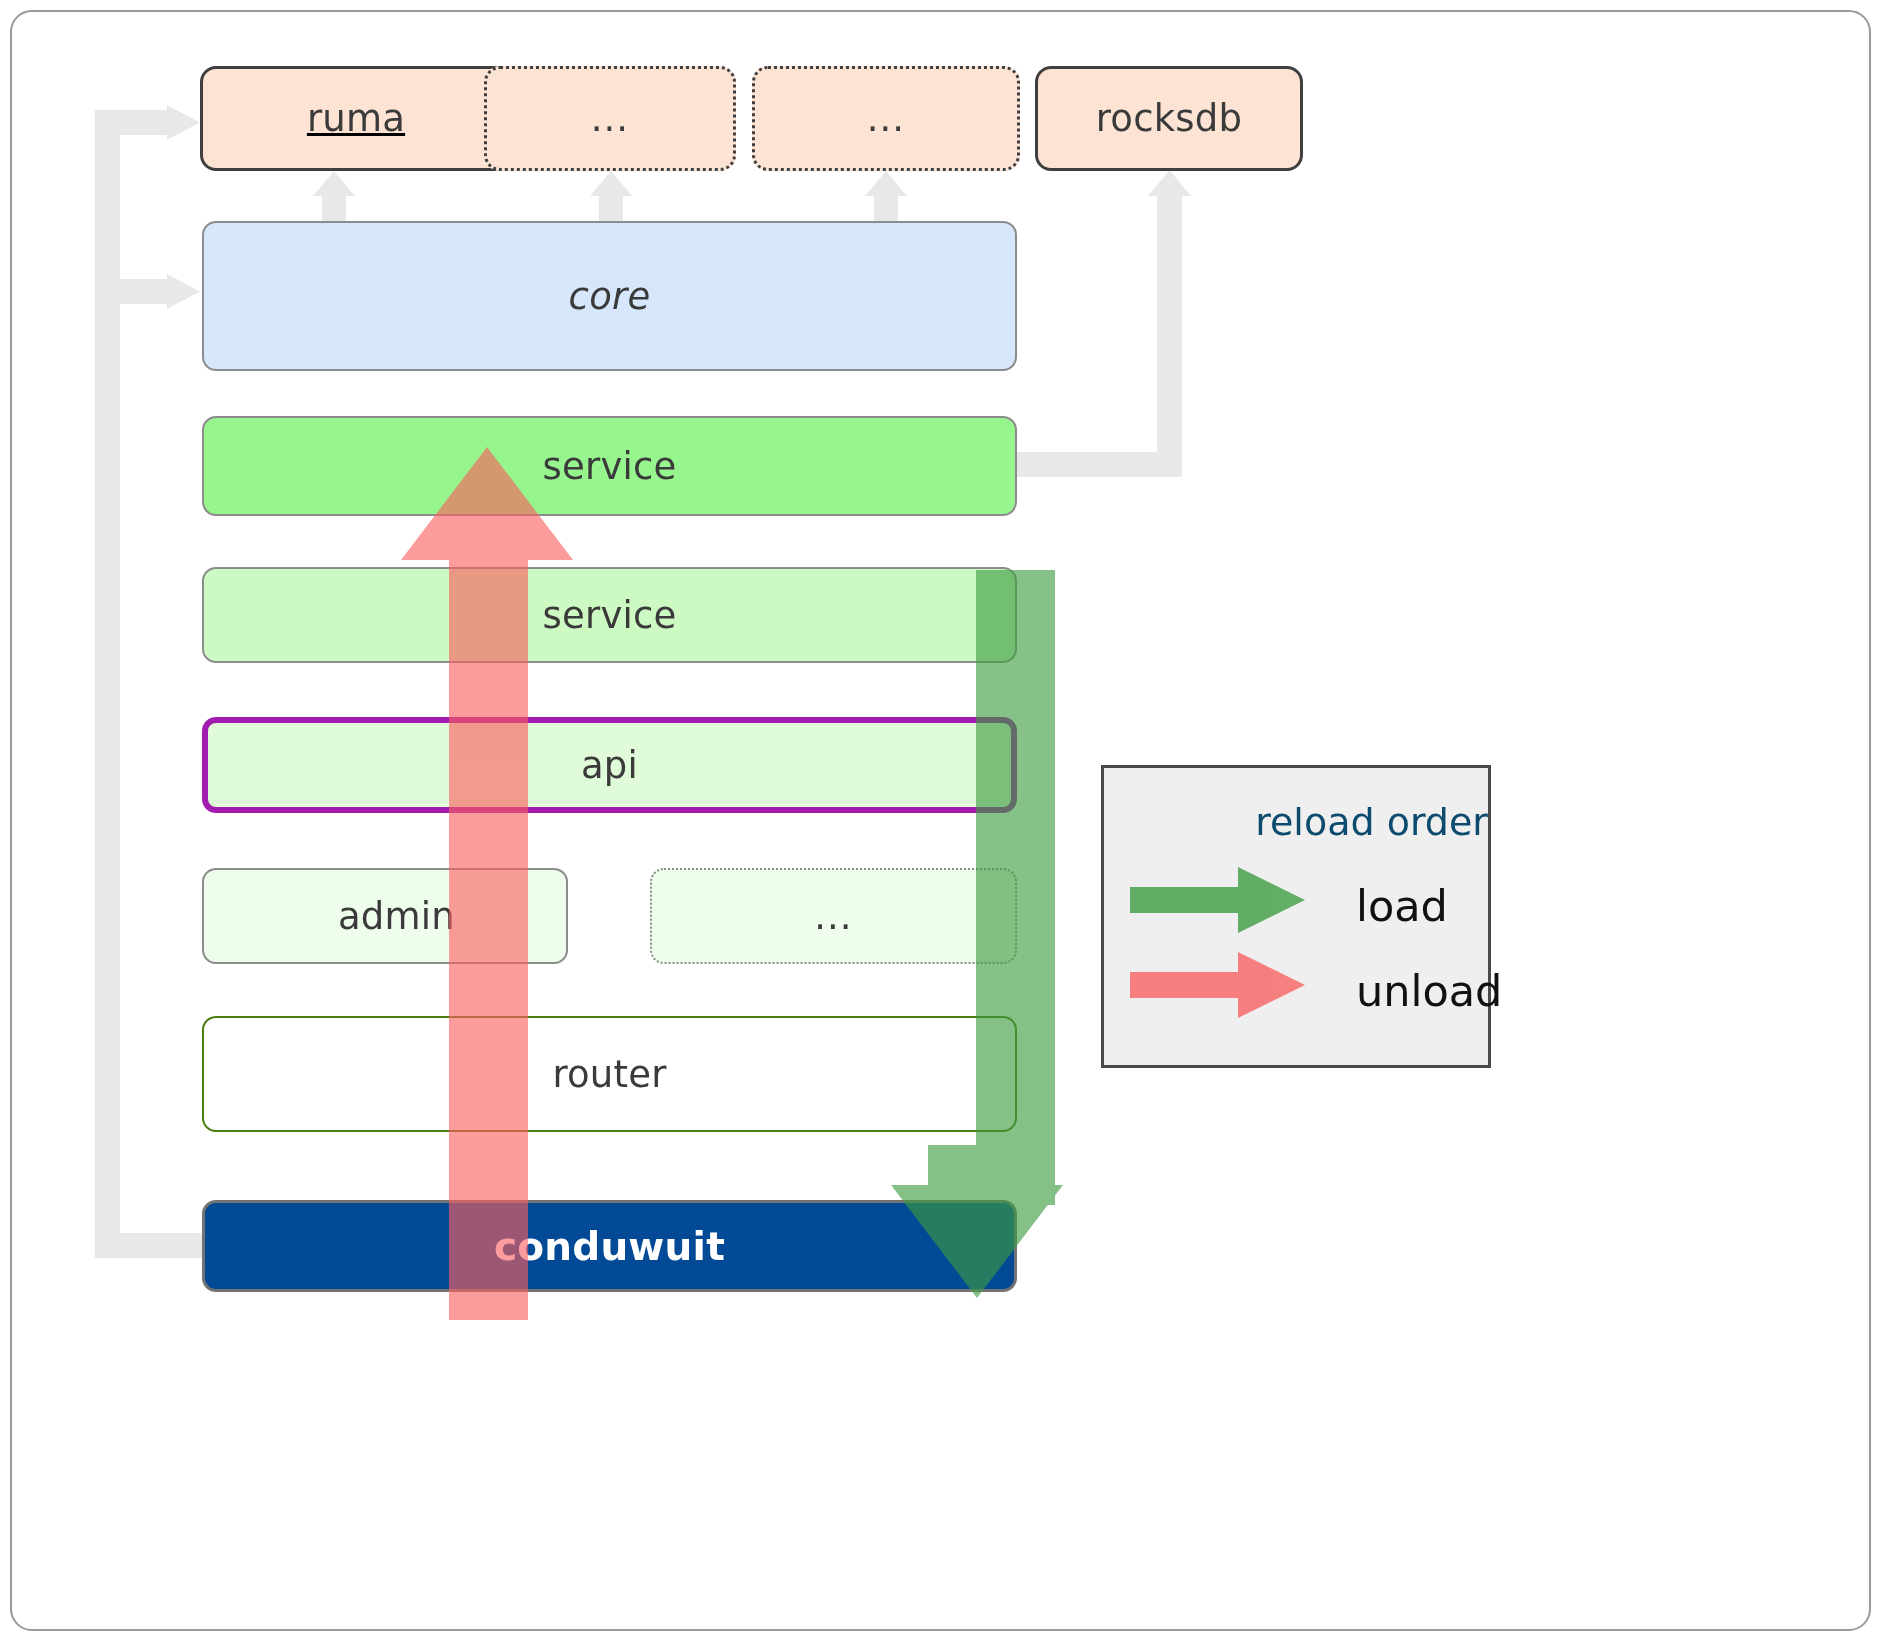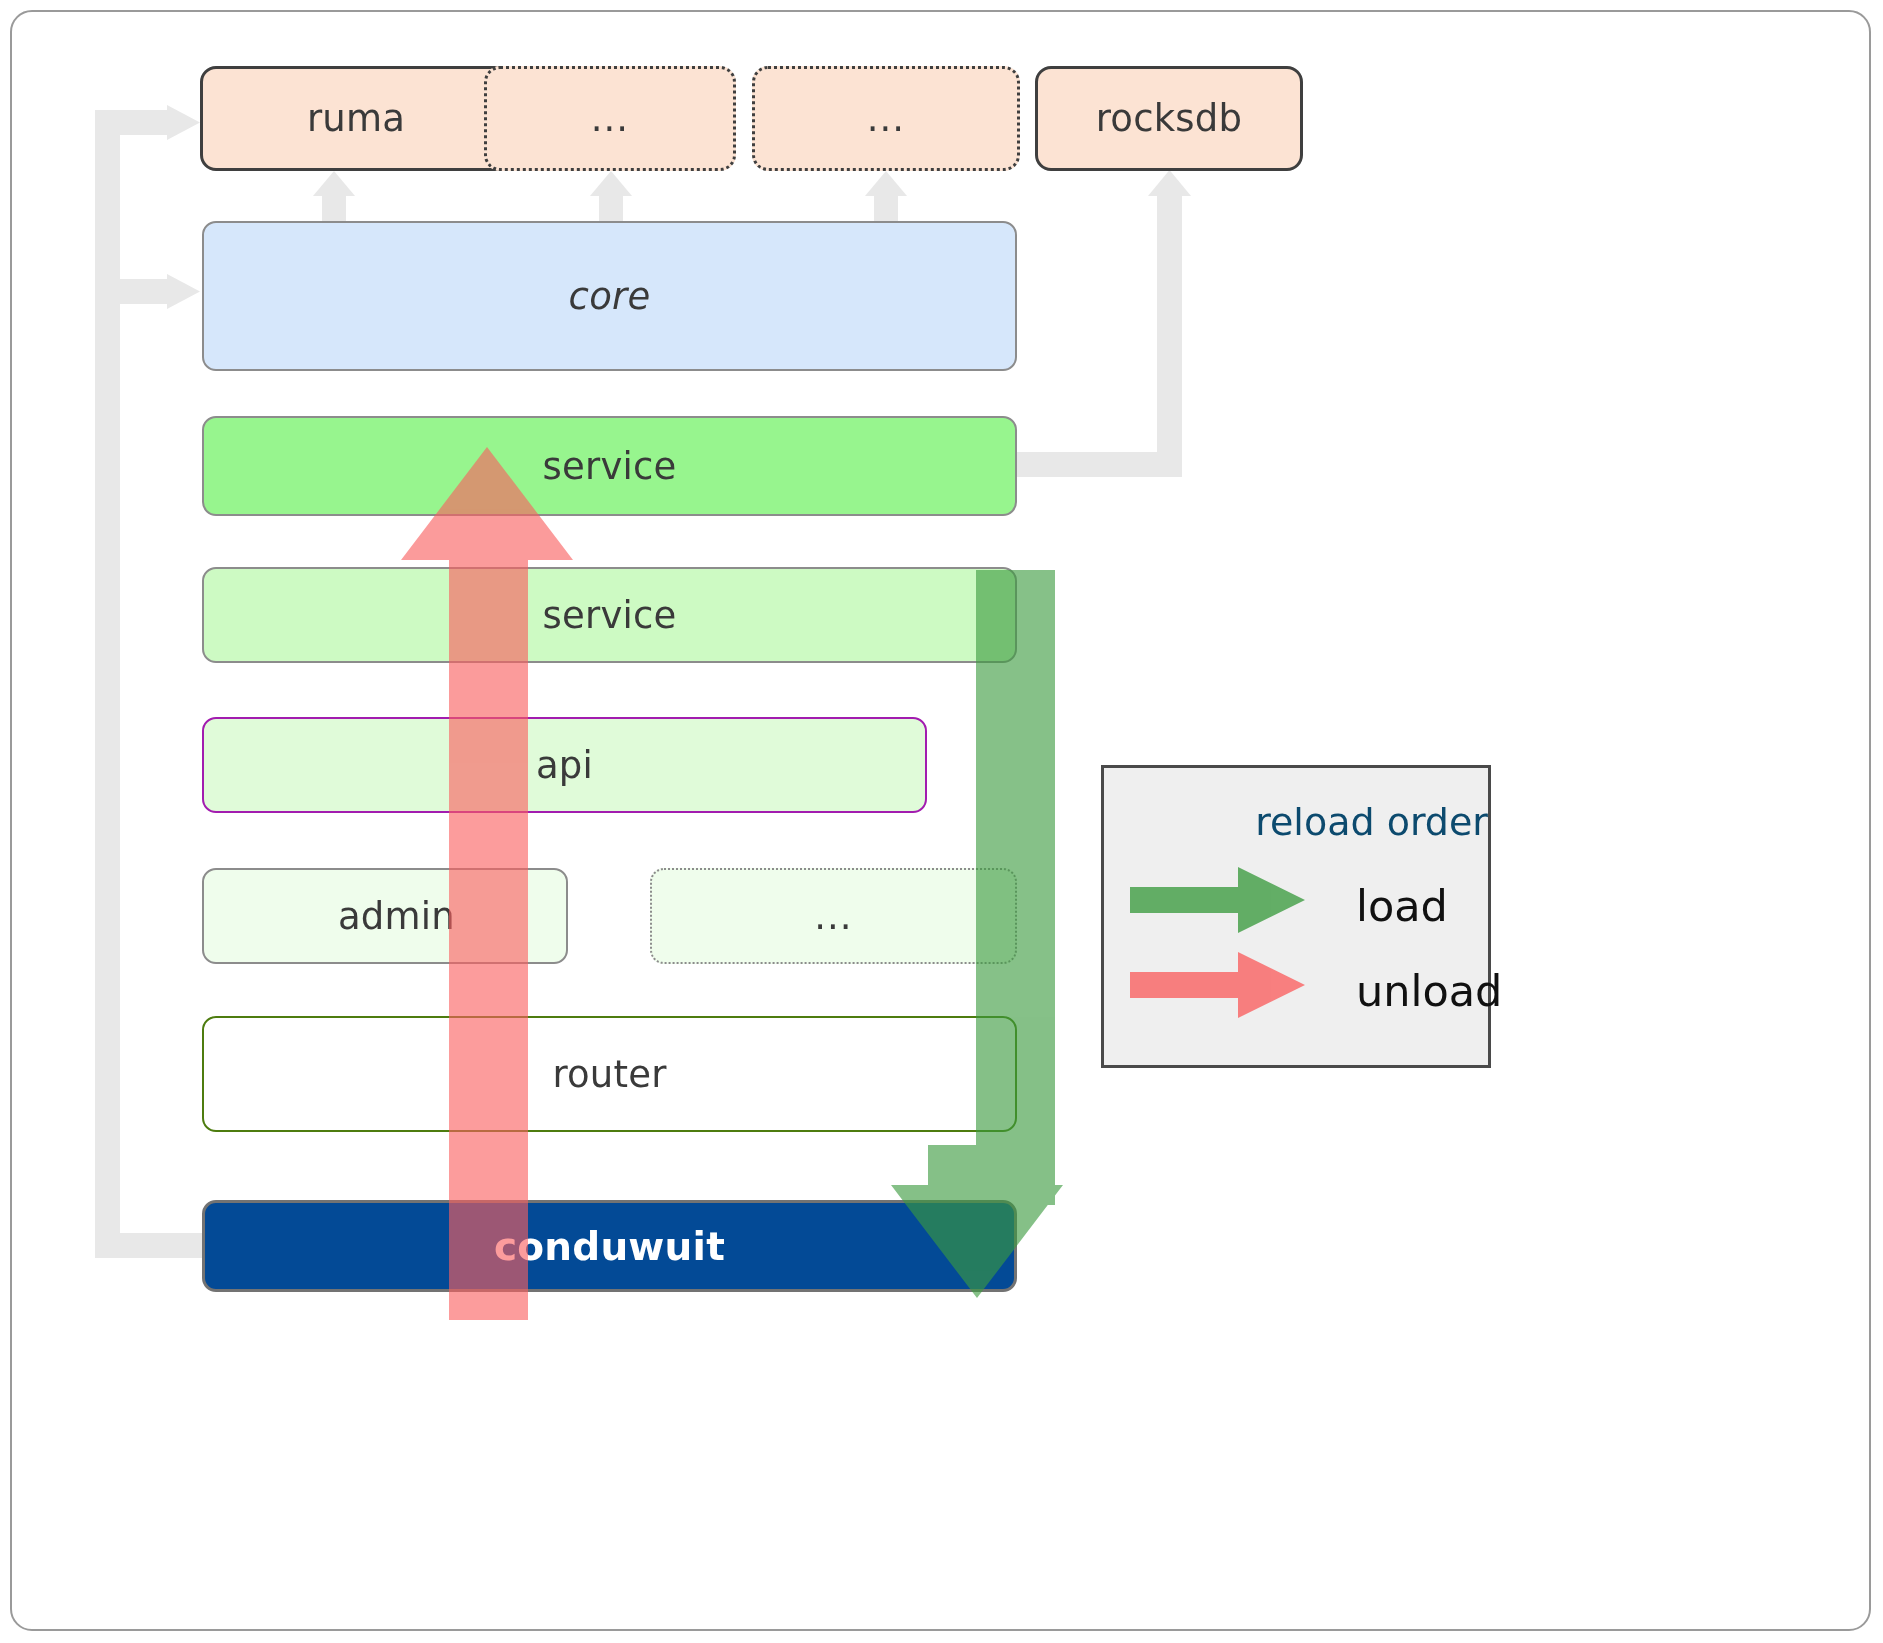--- a/index.html
+++ b/index.html
@@ -63,21 +63,21 @@
   .dep {
     background: #fce3d3;
     border: 3px solid #3f3f3f;
     border-radius: 16px;
     height: 105px;
     top: 66px;
   }
   .dep.dotted {
     border: 3px dotted #3f3f3f;
   }
-  #node-ruma    { left: 200px;  width: 312px; }
+  #node-ruma    { left: 200px;  width: 312px; text-decoration: underline; }
   #node-dep1    { left: 484px;  width: 252px; }
   #node-dep2    { left: 752px;  width: 268px; }
   #node-rocksdb { left: 1035px; width: 268px; }
 
   
   #node-core {
     left: 202px;
     top: 221px;
     width: 815px;
     height: 150px;
@@ -88,22 +88,22 @@
   
   #node-database {
     left: 202px; top: 416px; width: 815px; height: 100px;
     background: #97f58e; border: 2px solid #8c8c8c;
   }
   #node-service {
     left: 202px; top: 567px; width: 815px; height: 96px;
     background: #cdfac3; border: 2px solid #8c8c8c;
   }
   #node-api {
-    left: 202px; top: 717px; width: 725px; height: 96px;
-    background: #e0fbd9; border: 2px solid #a21caf;
+    left: 202px; top: 717px; width: 815px; height: 96px;
+    background: #e0fbd9; border: 6px solid #a21caf;
   }
   #node-admin {
     left: 202px; top: 868px; width: 366px; height: 96px;
     background: #effdec; border: 2px solid #8c8c8c;
   }
   #node-extra {
     left: 650px; top: 868px; width: 367px; height: 96px;
     background: #effdec; border: 2px dotted #8c8c8c;
   }
   #node-router {

